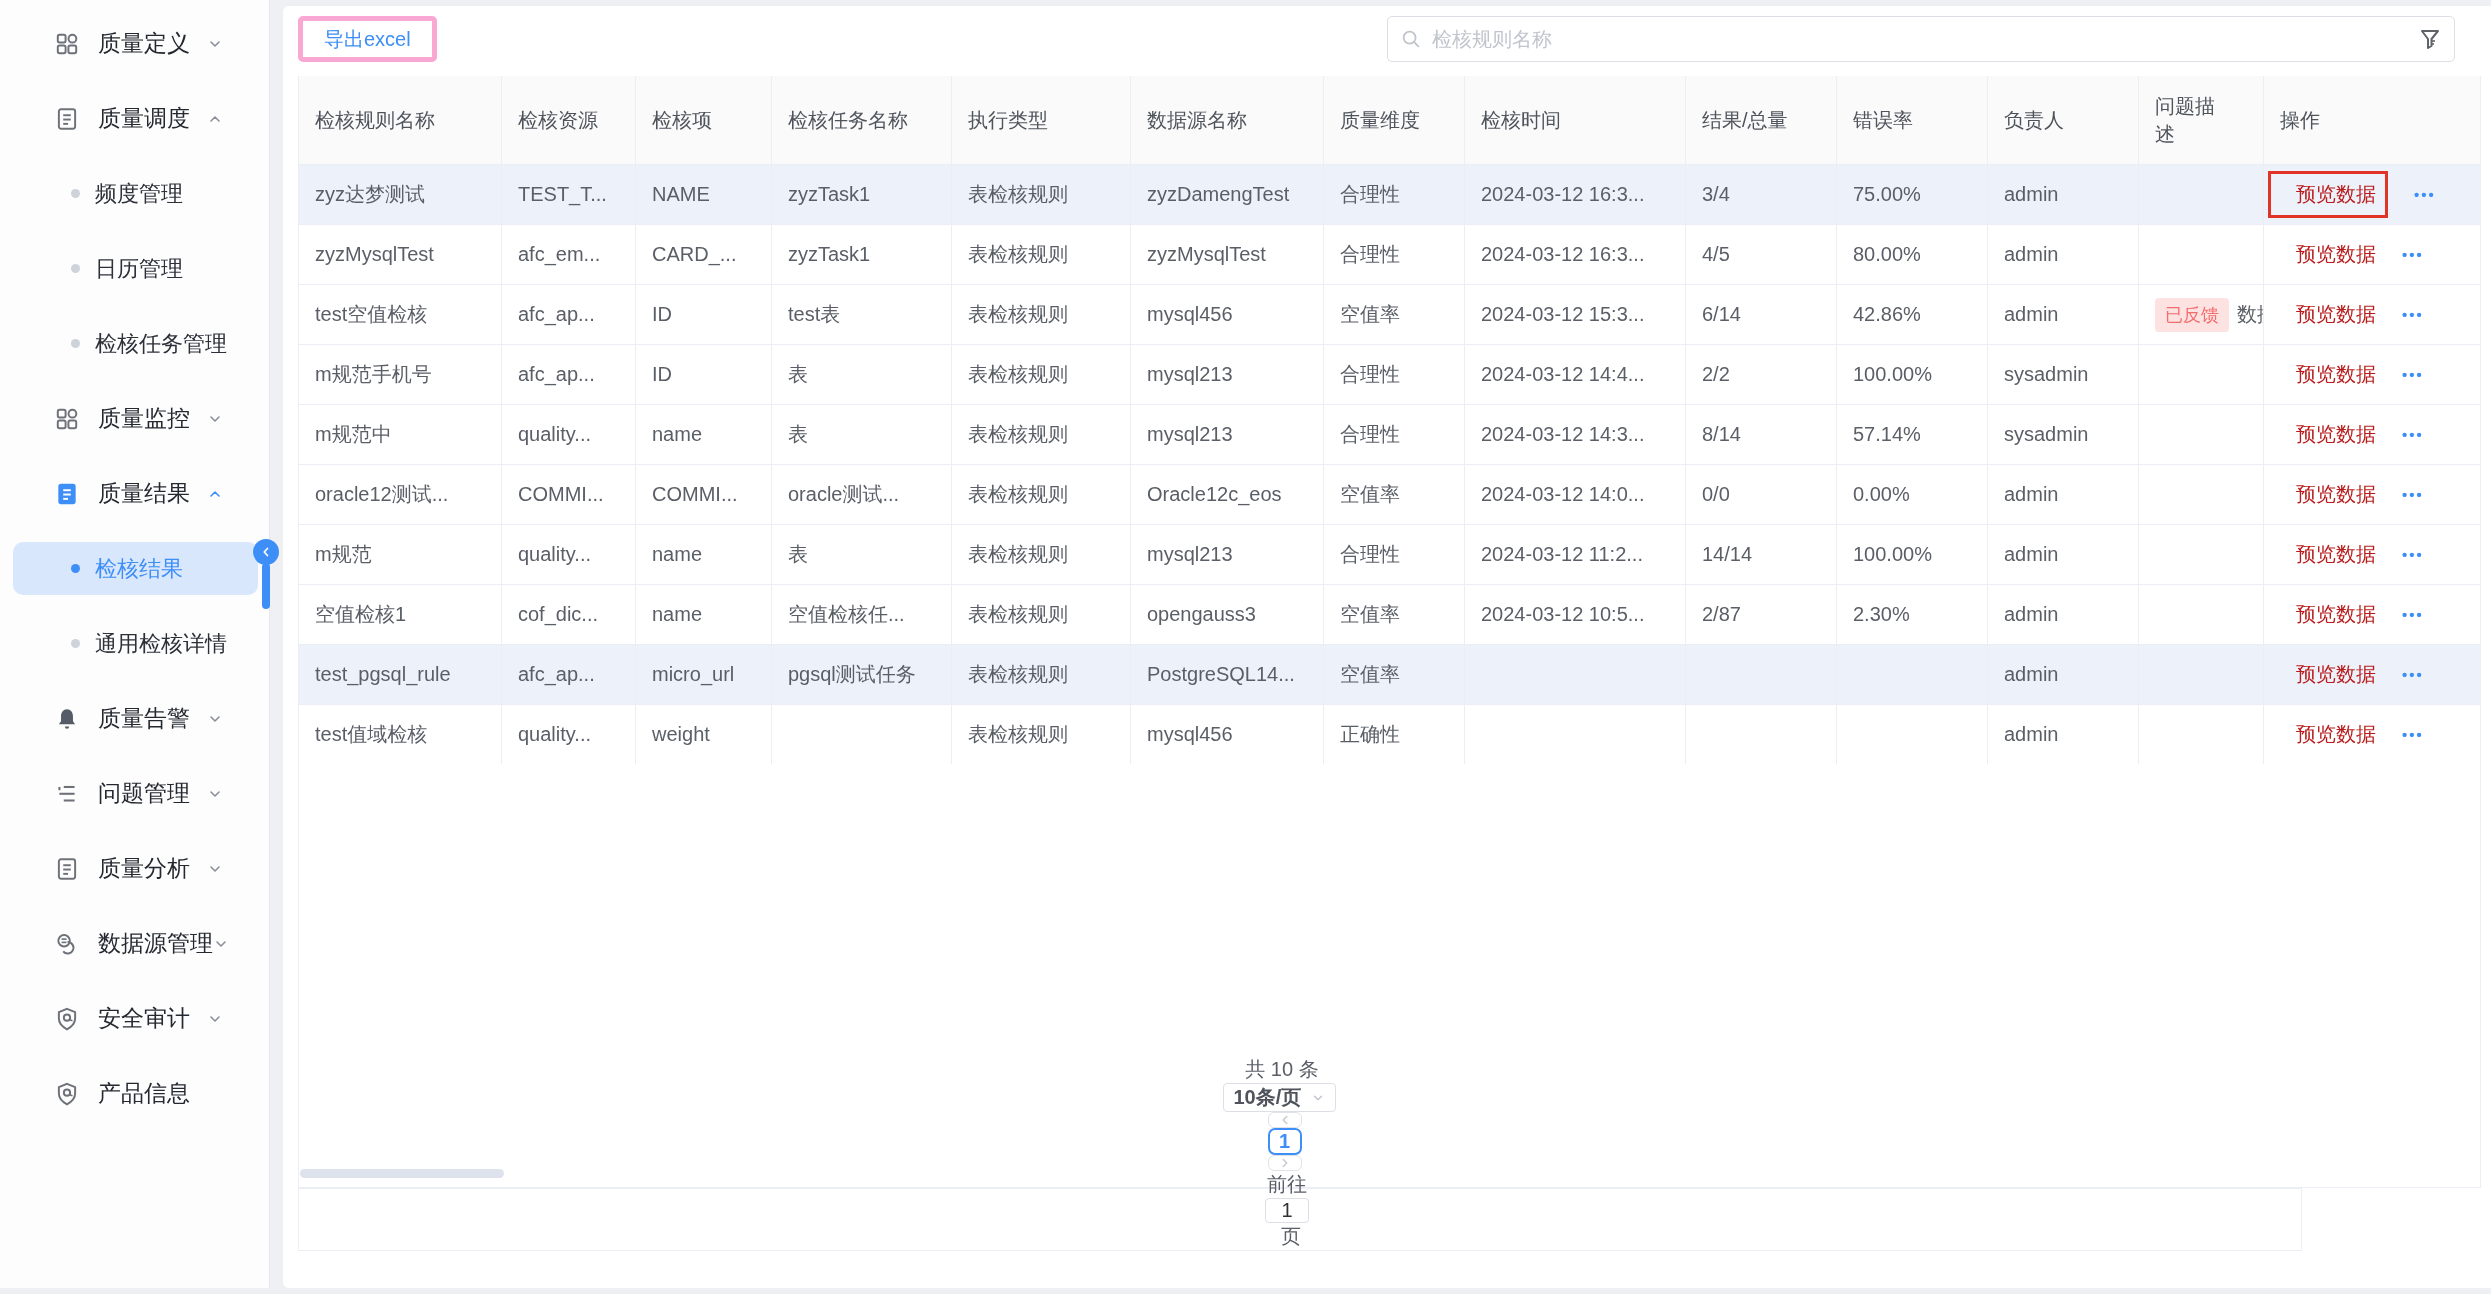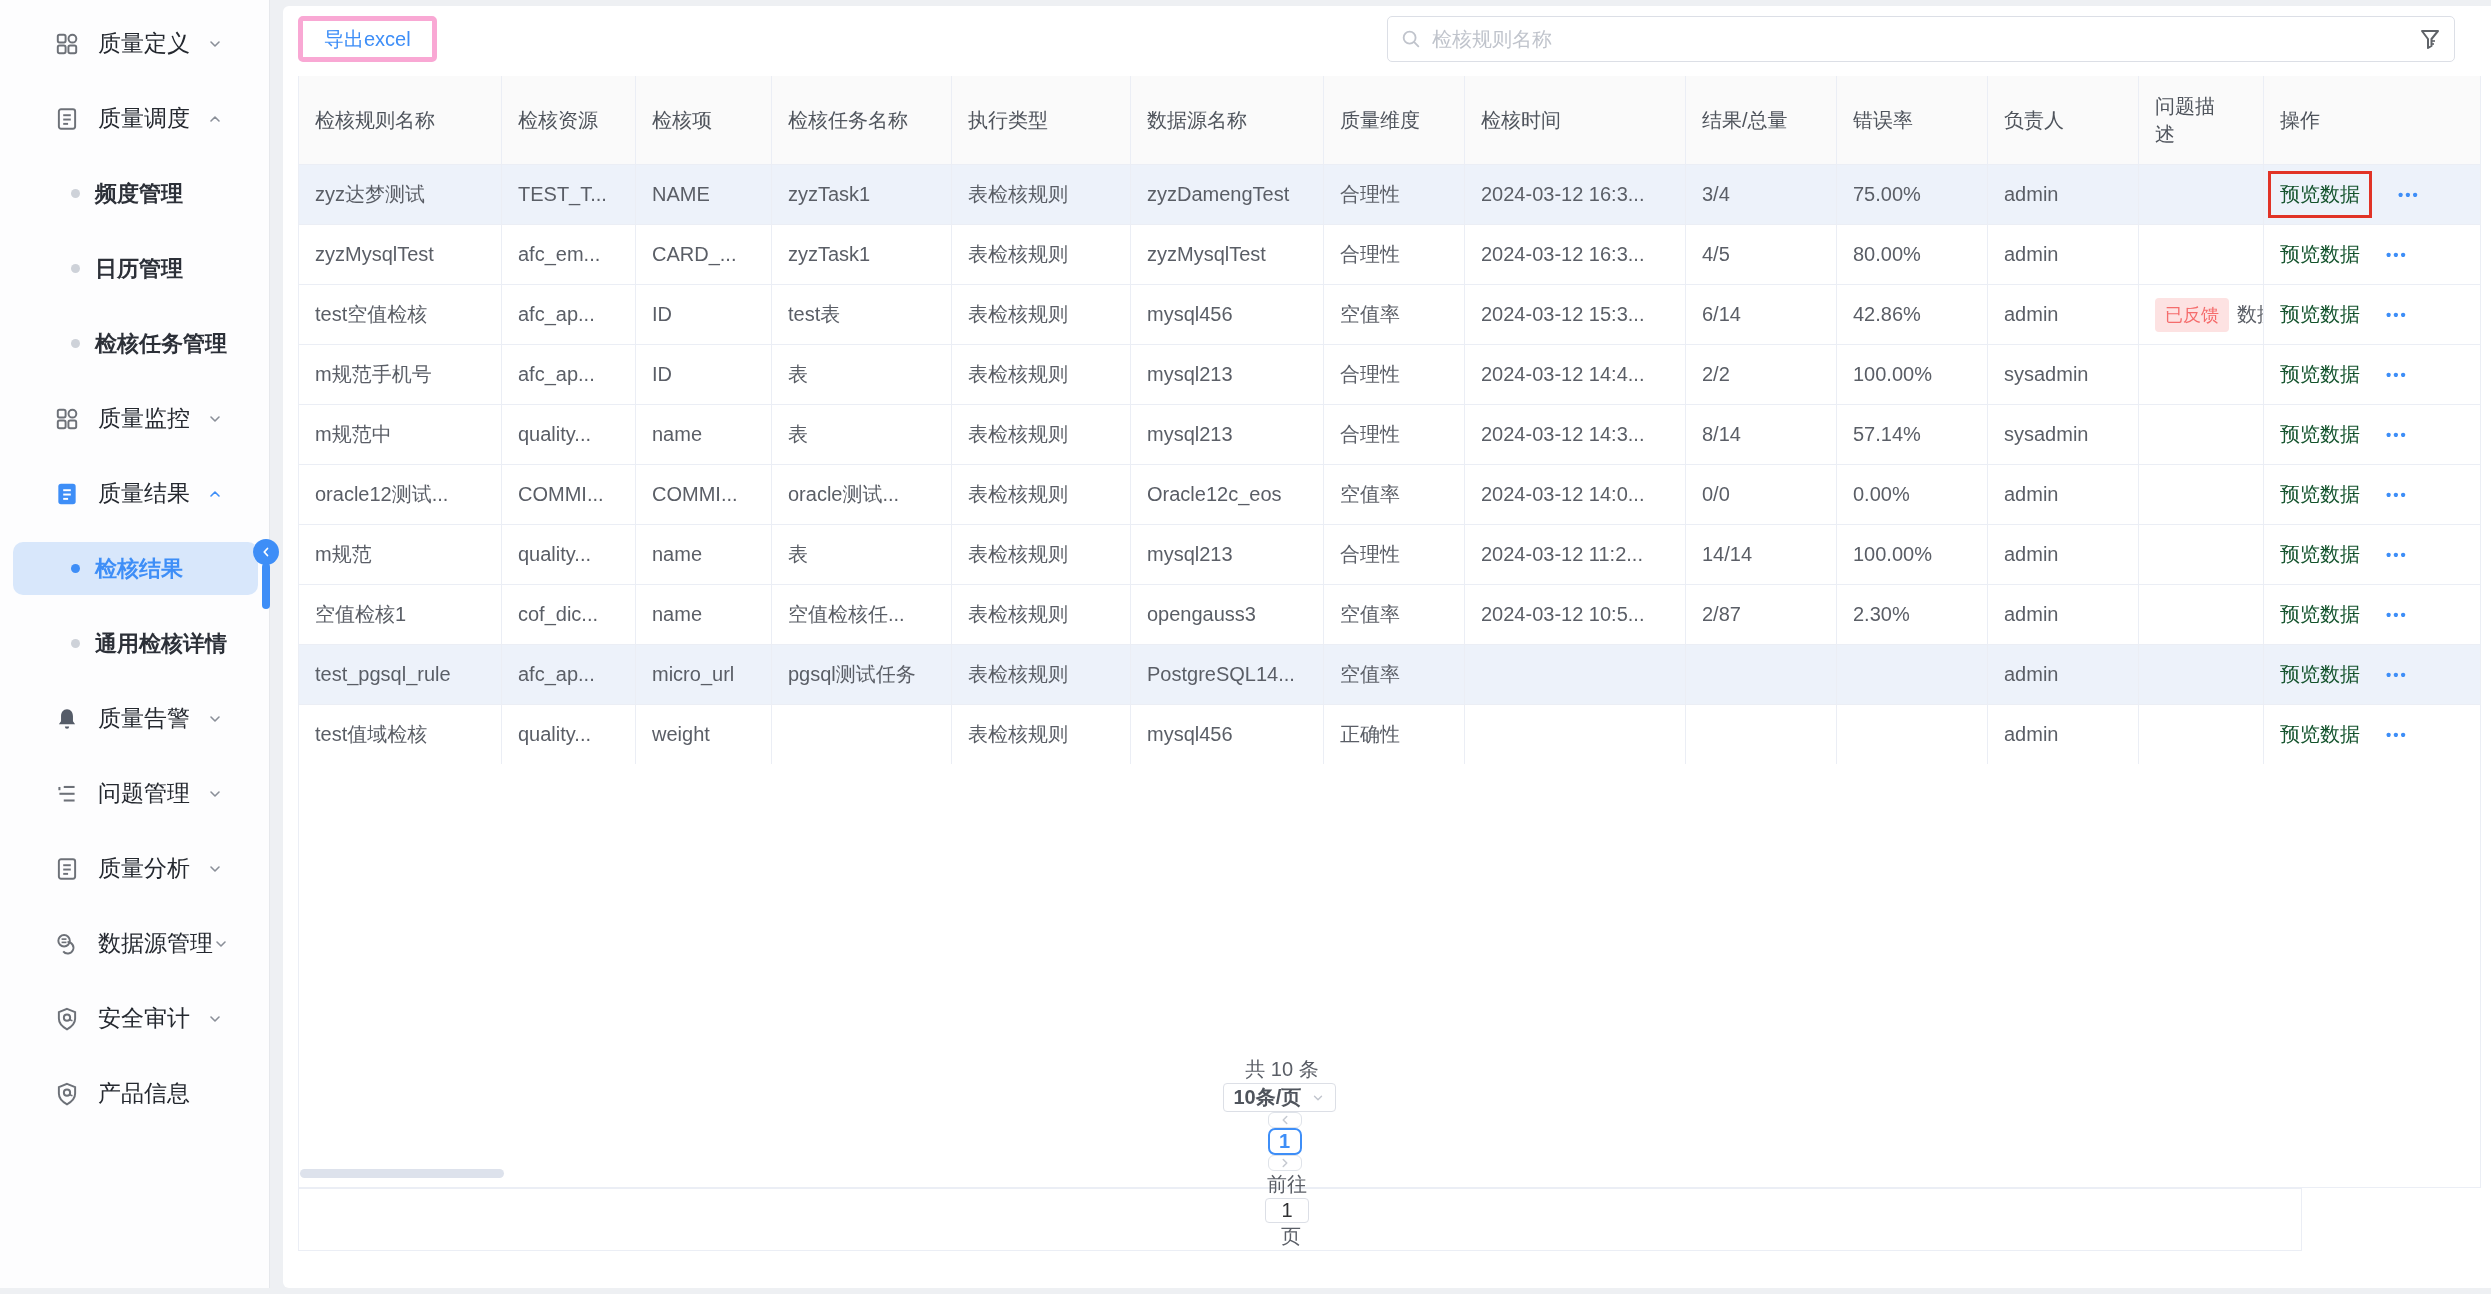--- a/index.html
+++ b/index.html
@@ -19,21 +19,21 @@
   .menu { padding-top:6px; }
   .mi {
     position:relative; height:75px; display:flex; align-items:center;
     padding-left:54px; cursor:pointer;
   }
   .micon { width:26px; height:26px; display:inline-flex; flex:none; }
   .micon svg { width:26px; height:26px; }
   .mlabel { margin-left:18px; font-size:23px; color:#24282f; position:relative; z-index:1; white-space:nowrap; }
   .mchev { margin-left:auto; margin-right:46px; display:inline-flex; }
   .mchev svg { width:16px; height:16px; }
-  .mi.sub { padding-left:58px; margin-left:13px; margin-right:11px;font-weight:bold; }
+  .mi.sub { padding-left:58px; margin-left:13px; margin-right:11px; }
   .mi.sub .dot { width:9px; height:9px; border-radius:50%; background:#ced2d9; flex:none; position:relative; z-index:1; }
   .mi.sub .mlabel { margin-left:15px; font-size:22px; color:#2c3038; }
   .mi.sub.active::before {
     content:""; position:absolute; left:0; right:0; top:11px; bottom:11px;
     background:#d8e7fb; border-radius:10px;
   }
   .mi.sub.active .dot { background:#3e8ef7; }
   .mi.sub.active .mlabel { color:#3e8ef7; }
   
   .collapse-wrap { position:absolute; left:253px; top:539px; width:28px; z-index:5; }
@@ -85,21 +85,21 @@
   .td {
     display:flex; align-items:center; padding:0 16px; font-size:20px; color:#5a5e66;
     border-right:1px solid #ebeef5; white-space:nowrap; overflow:hidden;
   }
   .td:last-child { border-right:none; }
   .badge {
     background:#fde2e2; color:#f56c6c; font-size:18px; padding:5px 10px;
     border-radius:4px; margin-right:8px; flex:none;
   }
   .op-cell { gap:26px; overflow:visible; }
-  .link { color:#14532d; cursor:pointer; white-space:nowrap; }
+  .link { color:#b91c1c; cursor:pointer; white-space:nowrap;margin-left:16px; }
   .redbox { border:3px solid #e13326; padding:7px 9px; margin-left:-12px; }
   .dots { color:#3e8ef7; font-size:15px; font-weight:bold; letter-spacing:2px; cursor:pointer; }
   .hscroll {
     position:absolute; left:1px; bottom:9px; width:204px; height:9px;
     background:#dde2ec; border-radius:5px; cursor:grab;
   }
   
   .pager {
     position:absolute; left:15px; top:1182px; width:2004px; height:63px;
     border:1px solid #ebeef5; display:flex; align-items:center; justify-content:flex-end;

